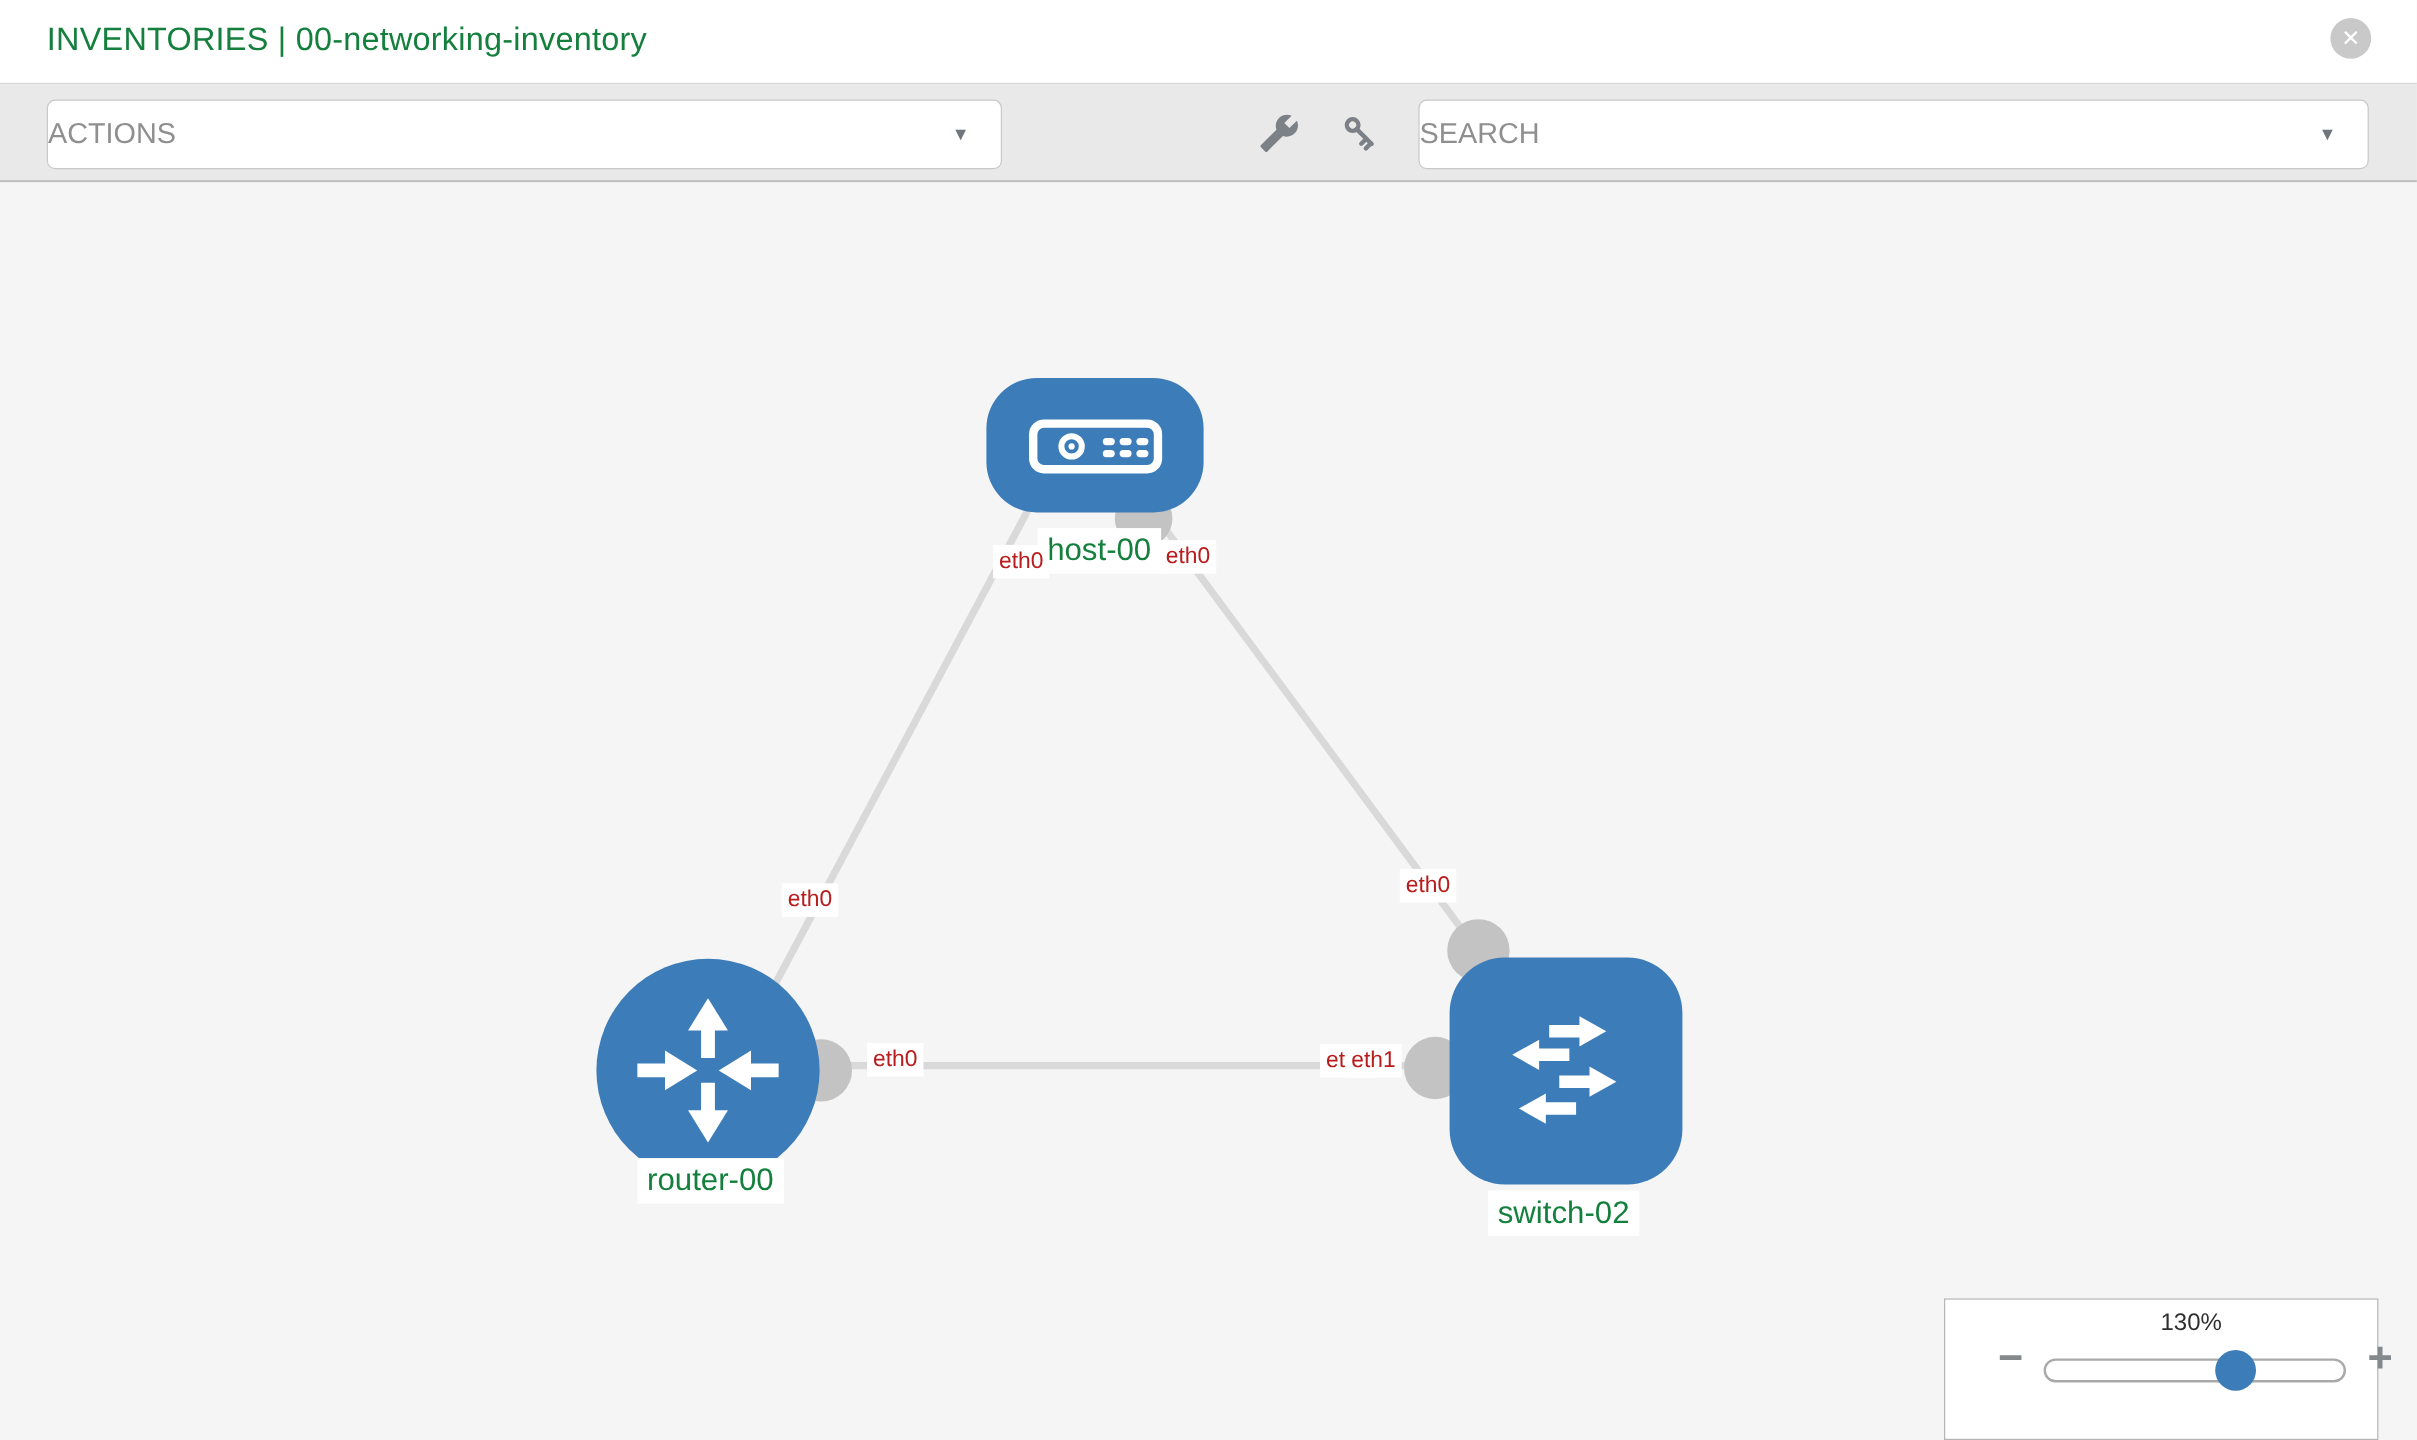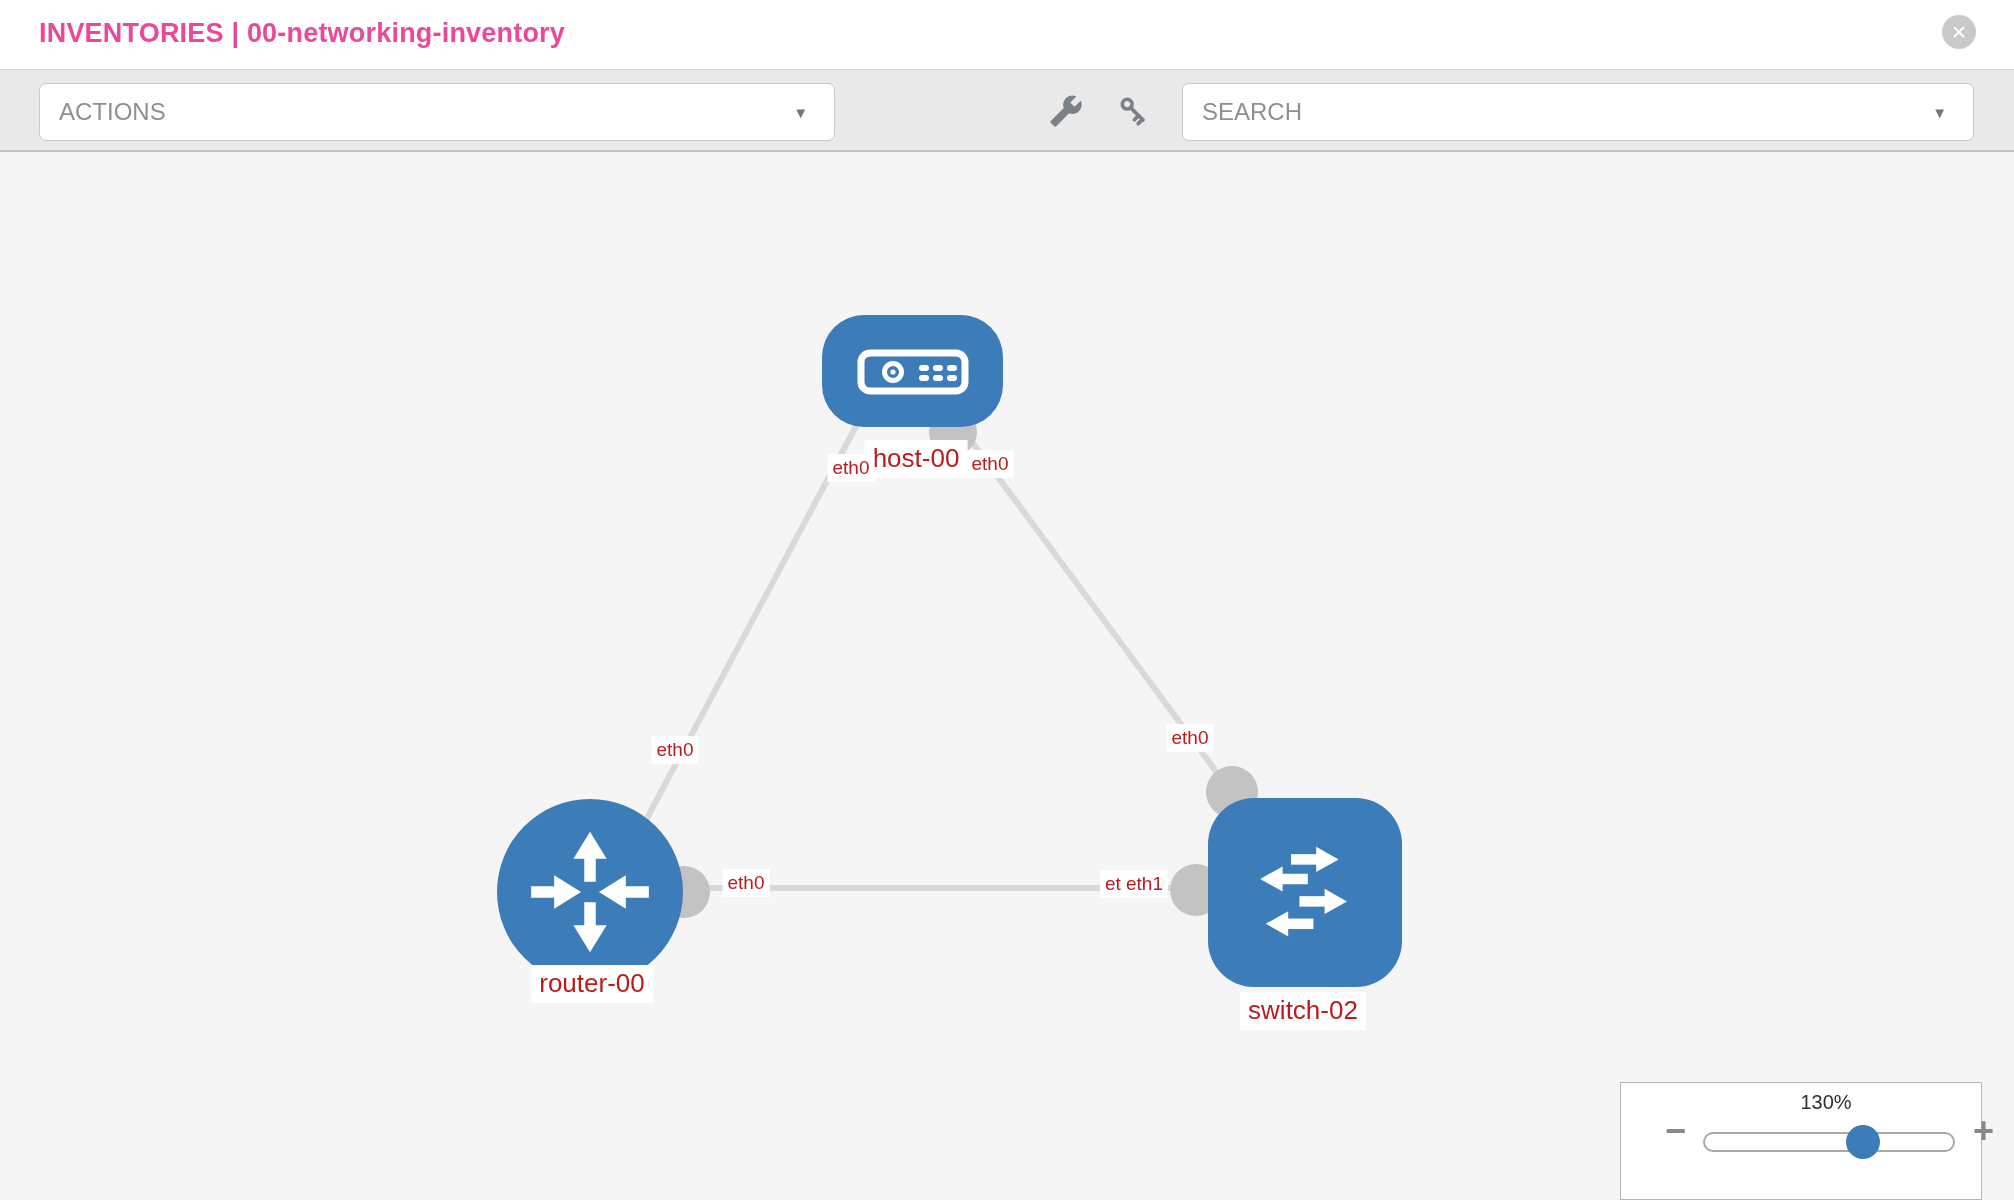--- a/index.html
+++ b/index.html
@@ -8,56 +8,56 @@
     font-family:"Liberation Sans","DejaVu Sans",sans-serif;
     background:#f5f5f5;
   }
   
   .header{
     position:absolute;left:0;top:0;width:2014px;height:70px;
     background:#ffffff;border-bottom:1px solid #d8d8d8;box-sizing:border-box;
   }
   .page-title{
     position:absolute;left:39px;top:18px;
-    font-size:27px;font-weight:bold;color:#ec4899;letter-spacing:.2px;
+    font-size:27px;font-weight:normal;color:#15803d;letter-spacing:.2px;
   }
   .close-btn{
     position:absolute;left:1942px;top:15px;width:34px;height:34px;border-radius:50%;
     background:#c9c9c9;color:#ffffff;display:flex;align-items:center;justify-content:center;
     font-size:19px;font-weight:bold;cursor:pointer;user-select:none;
   }
   
   .toolbar{
     position:absolute;left:0;top:70px;width:2014px;height:82px;
     background:#e9e9e9;border-bottom:2px solid #c2c2c2;box-sizing:border-box;
   }
   .dd{
     position:absolute;top:13px;height:58px;background:#ffffff;
     border:1px solid #c9c9c9;border-radius:7px;box-sizing:border-box;
     display:flex;align-items:center;cursor:pointer;
   }
   .dd-actions{left:39px;width:796px;}
   .dd-search{left:1182px;width:792px;gap:17px;}
-  .dd-label{flex:1;padding-left:19px;font-size:24px;color:#8f8f8f;}
+  .dd-label{flex:1;font-size:24px;color:#8f8f8f;}
   .dd-caret{padding-right:26px;font-size:15px;color:#70767c;}
   .tool-icon{position:absolute;top:24px;width:34px;height:34px;cursor:pointer;}
   .tool-icon.wrench{left:1049px;}
   .tool-icon.key{left:1117px;}
   
   .canvas{
     position:absolute;left:0;top:152px;width:2014px;height:1048px;background:#f5f5f5;
   }
   .net-svg{position:absolute;left:0;top:0;}
   .node{position:absolute;display:flex;align-items:center;justify-content:center;}
   .node-host{left:822px;top:163px;width:181px;height:112px;border-radius:42px;background:#3c7cb8;}
   .node-router{left:497px;top:647px;width:186px;height:186px;border-radius:50%;background:#3c7cb8;}
   .node-switch{left:1208px;top:646px;width:194px;height:189px;border-radius:46px;background:#3c7cb8;}
   .chip{
     position:absolute;transform:translate(-50%,-50%);
-    background:#ffffff;color:#b91c1c;white-space:nowrap;line-height:1.15;
+    background:#ffffff;color:#15803d;white-space:nowrap;line-height:1.15;
   }
   .chip.node-label{font-size:26px;padding:4px 8px;}
   .chip.if-label{font-size:19px;padding:3px 5px;color:#b91c1c;}
   .chip.abs{transform:none;}
   
   .zoom-panel{
     position:absolute;left:1620px;top:930px;width:362px;height:118px;
     background:#ffffff;border:1px solid #b5b5b5;box-sizing:border-box;
   }
   .zoom-value{

